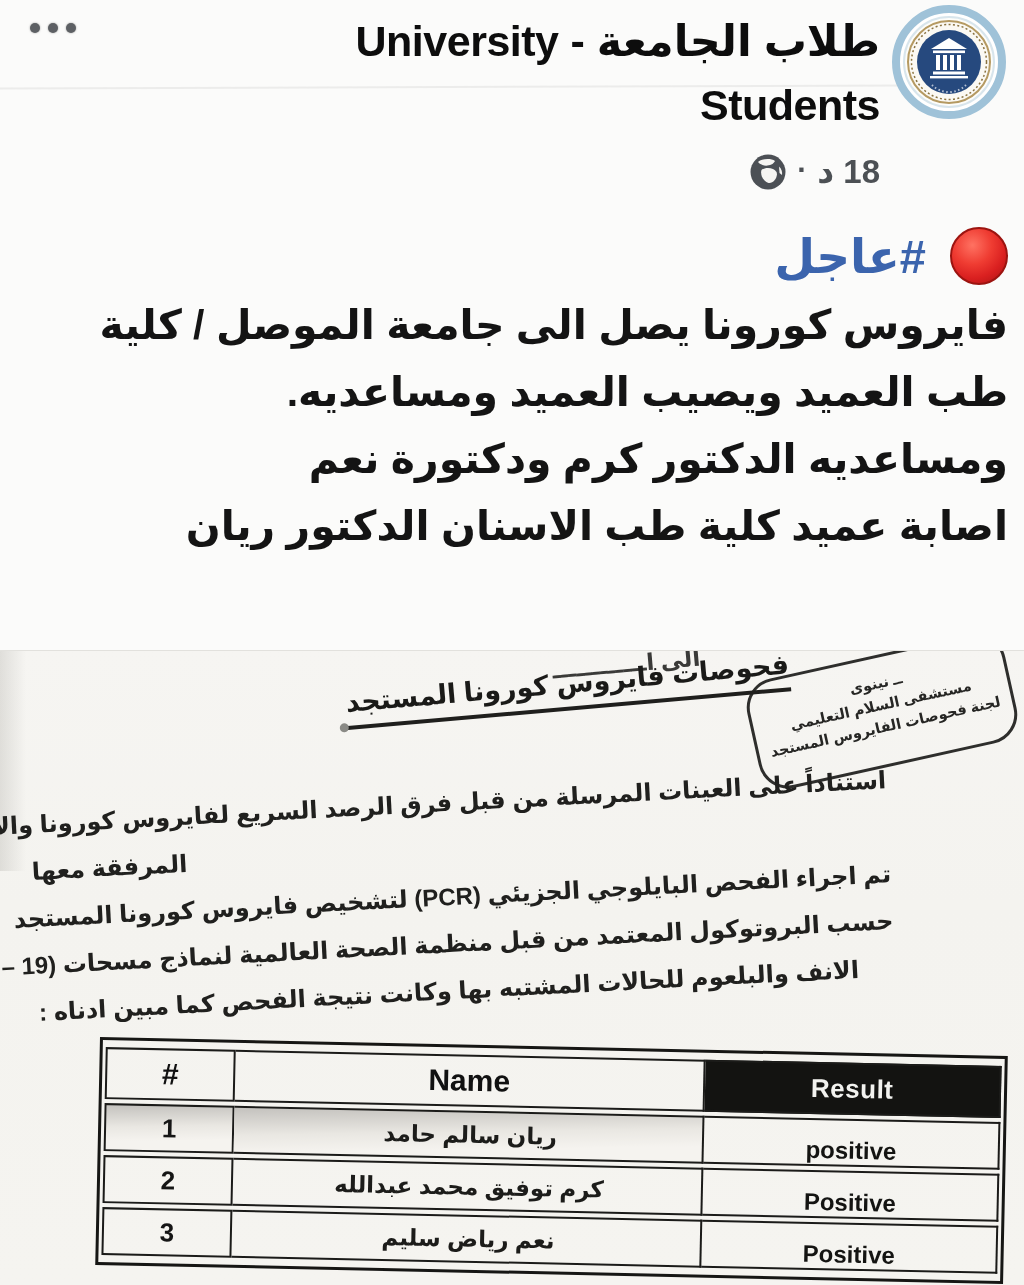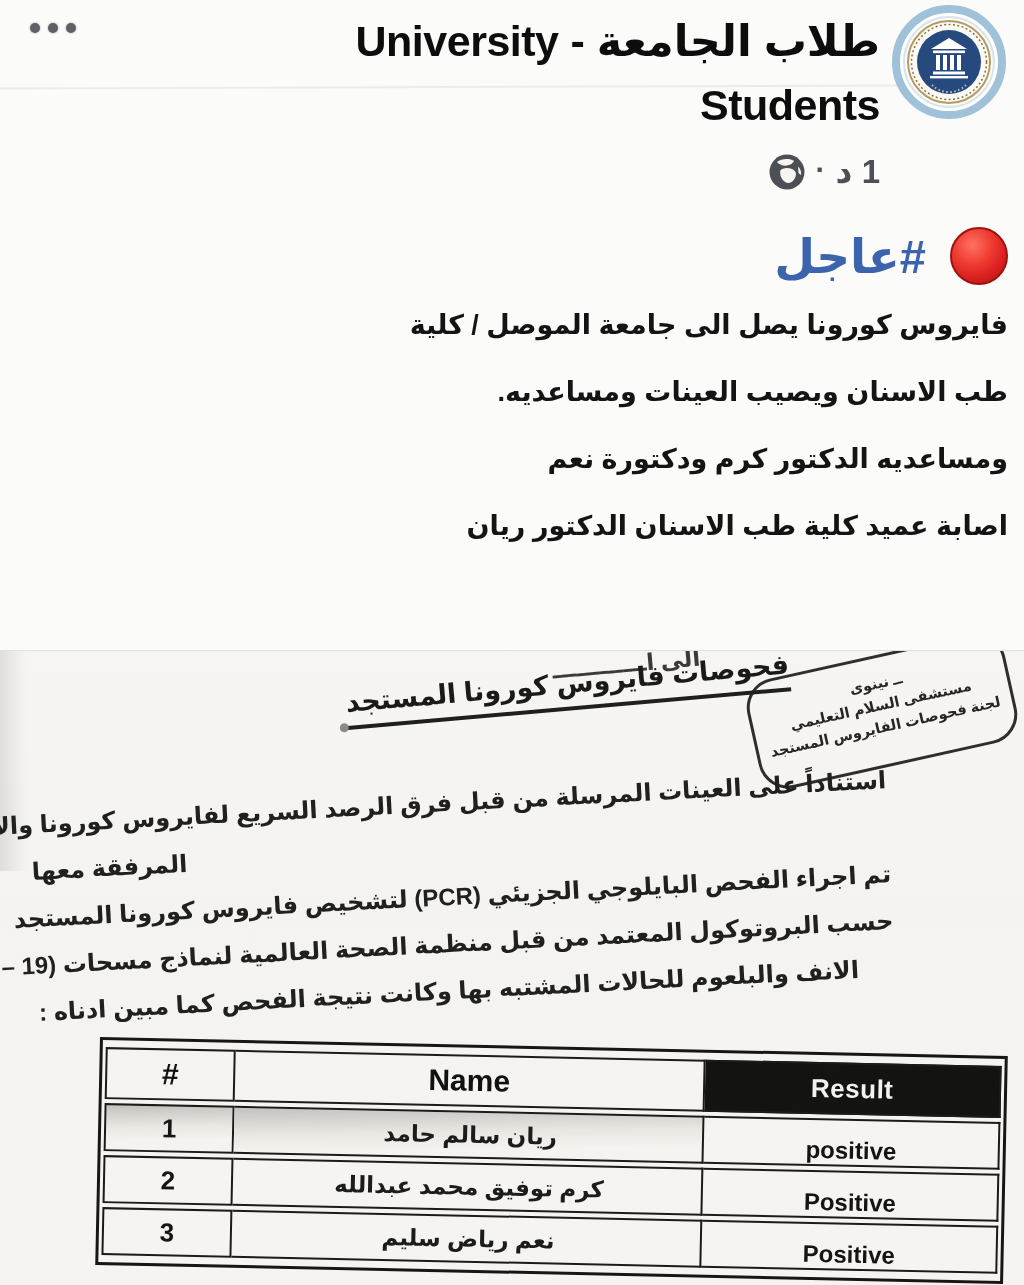--- a/index.html
+++ b/index.html
@@ -29,21 +29,21 @@
   .globe{width:38px;height:38px;}
   
   .post{position:absolute;right:16px;left:16px;top:220px;direction:rtl;text-align:right;}
   .hashtag-row{display:flex;align-items:center;gap:24px;height:72px;}
   .red-dot{
     width:58px;height:58px;border-radius:50%;flex:0 0 auto;
     background:radial-gradient(circle at 38% 30%, #ff7262 0%, #ef3c32 38%, #da2020 65%, #a81111 100%);
     border:2px solid #9c1410;box-sizing:border-box;
   }
   .hashtag{font-size:47px;font-weight:bold;color:#3b64ad;line-height:1;}
-  .post-line{font-size:27px;font-weight:bold;line-height:67px;color:#141414;white-space:nowrap;}
+  .post-line{font-size:41px;font-weight:bold;line-height:67px;color:#141414;white-space:nowrap;}
   
   .photo{
     position:absolute;left:0;top:650px;width:1024px;height:635px;overflow:hidden;cursor:pointer;
     background:linear-gradient(180deg,#f6f5f2 0%,#f4f3ef 40%,#f5f4f0 100%);
     border-top:1px solid #e2e1dd;
   }
   .photo::before{content:"";position:absolute;left:0;top:0;width:26px;height:220px;
     background:linear-gradient(90deg,rgba(120,118,110,.18),rgba(120,118,110,0));}
   .doc-fragment{
     position:absolute;left:552px;top:0px;direction:rtl;white-space:nowrap;
@@ -127,37 +127,37 @@
     <rect x="58" y="50" width="4" height="15" fill="#ffffff"></rect>
     <rect x="65" y="50" width="4" height="15" fill="#ffffff"></rect>
     <rect x="41" y="66.5" width="32" height="3" fill="#ffffff"></rect>
     <rect x="38" y="71" width="38" height="2.4" fill="#ffffff"></rect>
     <path d="M40 80 A24 24 0 0 0 74 80" fill="none" stroke="rgba(255,255,255,.65)" stroke-width="2" stroke-dasharray="1.5 2.5"></path>
   </svg>
 
   <div class="page-name">طلاب الجامعة - University Students</div>
 
   <div class="timestamp" style="color: rgb(76, 80, 84);">
-    <span>1 د</span>
+    <span>18 د</span>
     <span class="dot-sep">·</span>
     <svg class="globe" viewBox="0 0 38 38">
       <circle cx="19" cy="19" r="17.5" fill="#4c5055"></circle>
       <path d="M9 9 C13 5.5 22 5 26 8 C24 12.5 17 13.5 13.5 12 C11.5 11.2 9.8 10.2 9 9 Z" fill="#f6f5f2"></path>
       <path d="M12.5 17 C16.5 13.5 25 14.5 27.5 19 C29.5 24 24 31 19.5 30 C14 28.5 11 21.5 12.5 17 Z" fill="#f6f5f2"></path>
       <path d="M30 13.5 C32.5 15.5 33.5 19 33 22 L30.5 20 Z" fill="#f6f5f2"></path>
     </svg>
   </div>
 
   <div class="post">
     <div class="hashtag-row">
       <span class="red-dot"></span>
       <span class="hashtag" style="color: rgb(59, 100, 173);">#عاجل</span>
     </div>
     <div class="post-line">فايروس كورونا يصل الى جامعة الموصل / كلية</div>
-    <div class="post-line">طب الاسنان ويصيب العينات ومساعديه.</div>
+    <div class="post-line">طب العميد ويصيب العميد ومساعديه.</div>
     <div class="post-line">ومساعديه الدكتور كرم ودكتورة نعم</div>
     <div class="post-line">اصابة عميد كلية طب الاسنان الدكتور ريان</div>
   </div>
 
   <div class="photo">
 
     <div class="doc-fragment">الى اــــــــــــ</div>
 
     <div class="stamp">
       <div class="s1">ــ نينوى</div>

